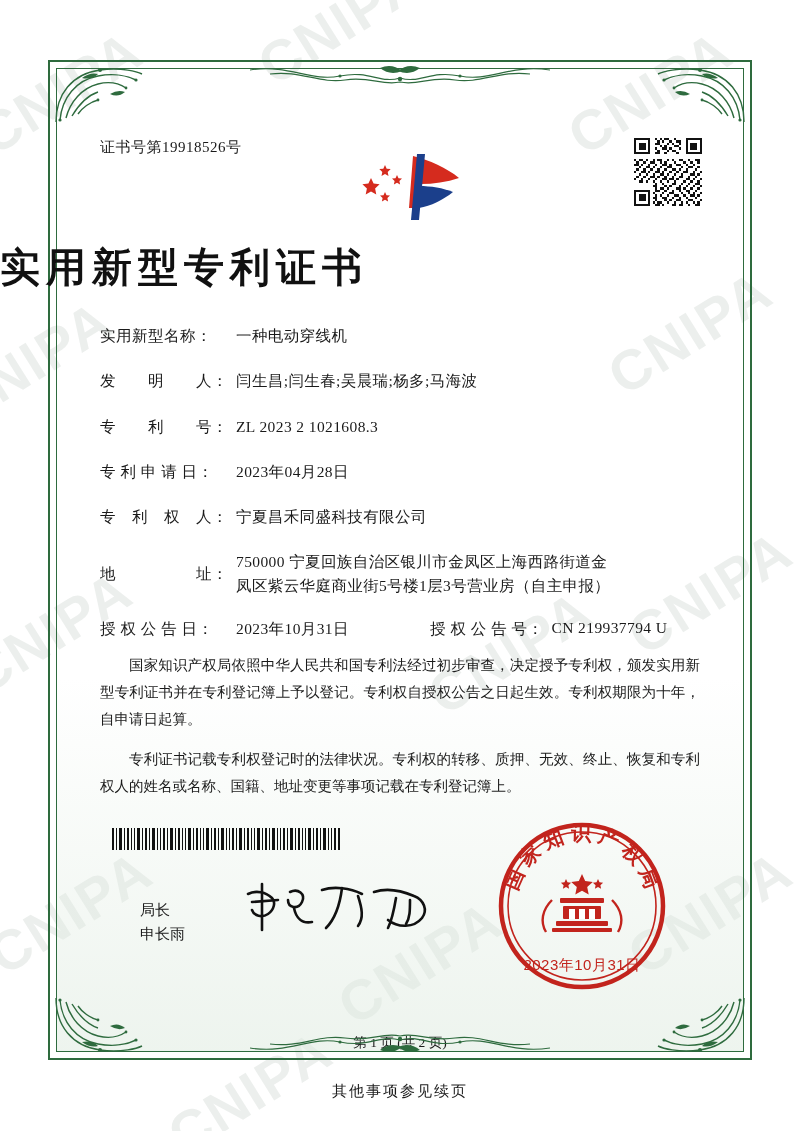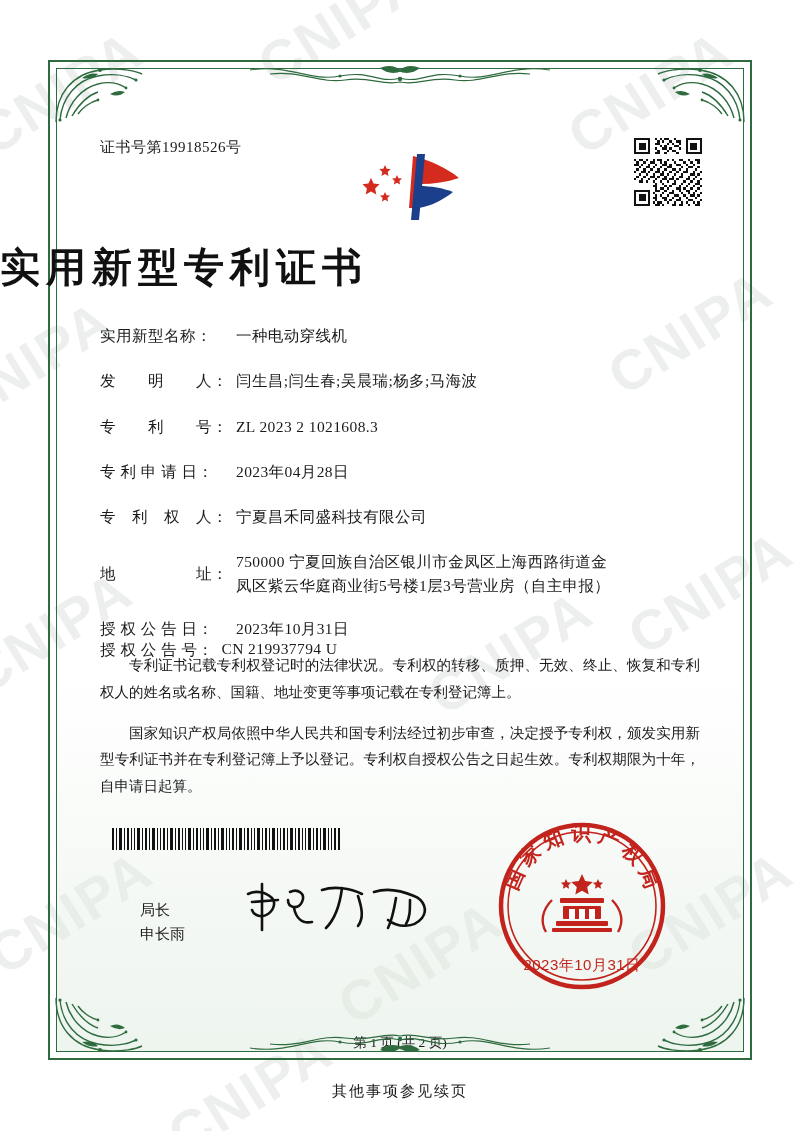--- a/index.html
+++ b/index.html
@@ -153,21 +153,21 @@
     white-space: nowrap;
     letter-spacing: 0.5px;
   }
   .field-label.w9 { width: 136px; }
   .field-value {
     flex: 1 1 auto;
     letter-spacing: 0.4px;
   }
   .addr-line2 { display: block; }
 
-  .row-inline { display: flex; align-items: flex-start; margin-bottom: 22px; flex-direction: column; }
+  .row-inline { display: flex; align-items: flex-start; margin-bottom: 22px; }
   .inline-left { width: 330px; display: flex; }
   .inline-right { display: flex; }
 
   
   #paragraphs {
     position: absolute;
     left: 100px;
     top: 652px;
     width: 600px;
     font-size: 14.5px;
@@ -640,22 +640,22 @@
       </div>
       <div class="inline-right">
         <div class="field-label" style="margin-right:8px;">授 权 公 告 号：</div>
         <div class="field-value">CN 219937794 U</div>
       </div>
     </div>
 
   </div>
 
   <div id="paragraphs">
+    <p>国家知识产权局依照中华人民共和国专利法经过初步审查，决定授予专利权，颁发实用新型专利证书并在专利登记簿上予以登记。专利权自授权公告之日起生效。专利权期限为十年，自申请日起算。</p>
     <p>专利证书记载专利权登记时的法律状况。专利权的转移、质押、无效、终止、恢复和专利权人的姓名或名称、国籍、地址变更等事项记载在专利登记簿上。</p>
-    <p>国家知识产权局依照中华人民共和国专利法经过初步审查，决定授予专利权，颁发实用新型专利证书并在专利登记簿上予以登记。专利权自授权公告之日起生效。专利权期限为十年，自申请日起算。</p>
   </div>
 
   <div id="barcode">
     <svg viewBox="0 0 228 22" width="228" height="22" shape-rendering="crispEdges">
       <g fill="#111">
         <rect x="0" y="0" width="2" height="22"></rect>
           <rect x="4" y="0" width="1" height="22"></rect>
         <rect x="7" y="0" width="3" height="22"></rect>
           <rect x="12" y="0" width="1" height="22"></rect>
         <rect x="15" y="0" width="2" height="22"></rect>

